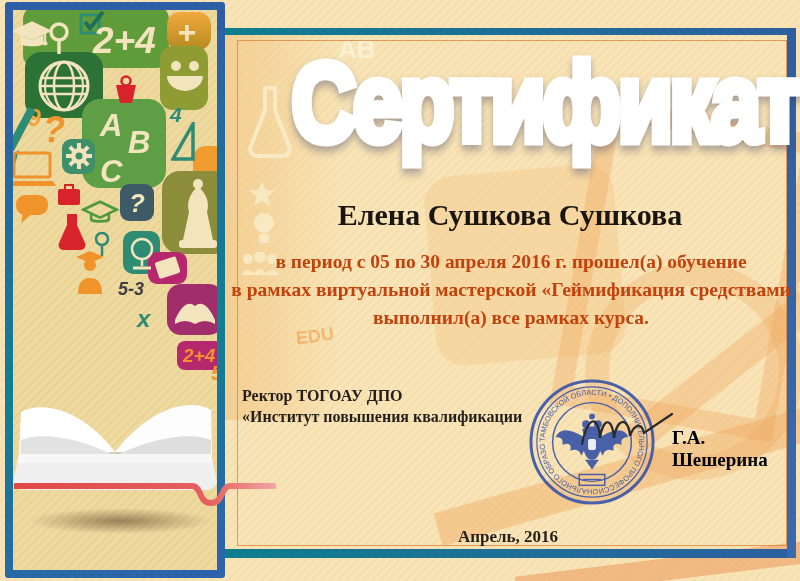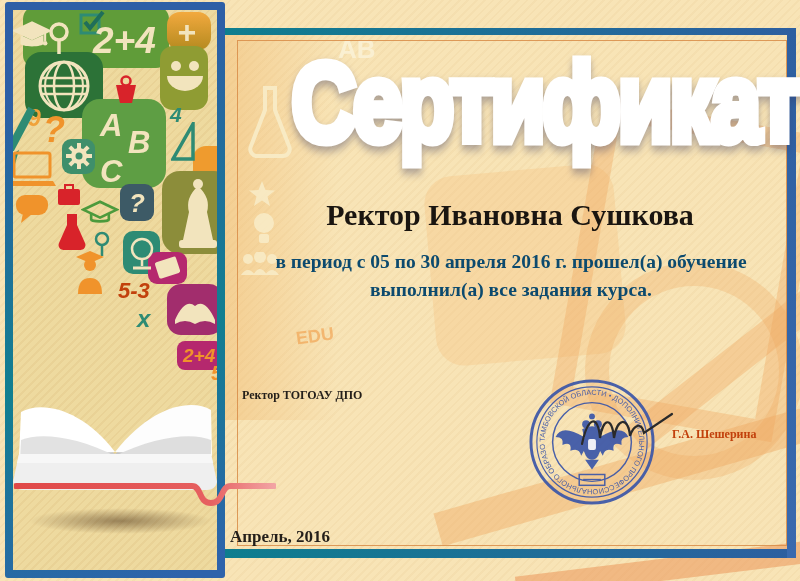--- a/index.html
+++ b/index.html
@@ -38,25 +38,25 @@
   }
   .title-reflection{left:228px;top:152px;width:562px;height:110px;text-align:center;z-index:2;opacity:.15;
         -webkit-mask-image:linear-gradient(to top,#000 25%,transparent 85%);
         mask-image:linear-gradient(to top,#000 25%,transparent 85%);}
   .title-reflection .refl{display:inline-block;transform:scaleX(.8) scaleY(-1);transform-origin:50% 0;
         font-family:"Liberation Sans",sans-serif;font-weight:bold;font-size:112px;line-height:1.05;
         letter-spacing:-4px;color:#2b5a9e;}
   
   .recipient{left:230px;top:198px;width:560px;text-align:center;font-size:30px;font-weight:bold;color:#1a1510;z-index:10;}
   .body-text{left:228px;top:248px;width:566px;text-align:center;font-size:19.5px;font-weight:bold;
-        line-height:28px;color:#0c4a6e;z-index:10;}
+        line-height:28px;color:#c2410c;z-index:10;}
   .body-text div{white-space:nowrap;}
-  .sign-block{left:242px;top:385px;width:290px;font-size:12px;font-weight:bold;line-height:21px;color:#241f1a;z-index:10;}
-  .sign-name{left:672px;top:427px;font-size:12px;font-weight:bold;color:#c2410c;z-index:12;}
-  .date-line{left:230px;top:527px;width:556px;text-align:left;font-size:17px;font-weight:bold;color:#241f1a;z-index:10;}
+  .sign-block{left:242px;top:385px;width:290px;font-size:16px;font-weight:bold;line-height:21px;color:#241f1a;z-index:10;}
+  .sign-name{left:672px;top:427px;font-size:19px;font-weight:bold;color:#000000;z-index:12;}
+  .date-line{left:230px;top:527px;width:556px;text-align:center;font-size:17px;font-weight:bold;color:#241f1a;z-index:10;}
   .stamp{left:528px;top:378px;width:128px;height:128px;z-index:10;opacity:.92;}
   .signature{left:578px;top:406px;width:100px;height:48px;z-index:11;}
   
   .panel{left:5px;top:2px;width:220px;height:576px;padding:8px;box-sizing:border-box;z-index:20;
         background:linear-gradient(160deg,#2e5fa6 15%,#117f90 60%,#2e63ab 97%);border-radius:3px;}
   .panel-inner{position:relative;width:100%;height:100%;overflow:hidden;background:#eeda9f;font-style:italic;}
   .panel-inner::before{content:"";position:absolute;inset:0;
         background:repeating-linear-gradient(135deg,rgba(190,140,70,.10) 0 2px,transparent 2px 6px);}
   .tile{position:absolute;border-radius:13px;}
   .ctxt{position:absolute;font-family:"Liberation Sans",sans-serif;font-weight:bold;line-height:1;}
@@ -102,28 +102,30 @@
   <div class="abs bar-right"></div>
   <div class="abs inner-border"></div>
 
   <div class="abs title-wrap">
     <div class="title-inner" data-text="Сертификат">Сертификат</div>
   </div>
   <div class="abs title-reflection">
     <div class="refl">Сертификат</div>
   </div>
 
-  <div class="abs recipient">Ректор Ивановна Сушкова</div>
+  <div class="abs recipient">Елена Сушкова Сушкова</div>
   <div class="abs body-text">
     <div>в период с 05 по 30 апреля 2016 г. прошел(а) обучение</div>
-    <div>выполнил(а) все задания курса.</div>
+    <div>в рамках виртуальной мастерской «Геймификация средствами</div>
+    <div>выполнил(а) все рамках курса.</div>
   </div>
 
   <div class="abs sign-block">
     <div>Ректор ТОГОАУ ДПО</div>
+    <div>«Институт повышения квалификации</div>
   </div>
   <div class="abs sign-name">Г.А. Шешерина</div>
 
   <svg class="abs stamp" viewBox="0 0 130 130">
     <defs>
         <path id="ringpath" d="M65,65 m-48,0 a48,48 0 1,1 96,0 a48,48 0 1,1 -96,0"></path>
       </defs>
     <circle cx="65" cy="65" r="62" fill="none" stroke="#3b56a8" stroke-width="3"></circle>
     <circle cx="65" cy="65" r="56" fill="none" stroke="#3b56a8" stroke-width="1.2"></circle>
     <circle cx="65" cy="65" r="40" fill="none" stroke="#3b56a8" stroke-width="1.5"></circle>
@@ -253,21 +255,21 @@
       <svg style="position:absolute;left:115px;top:226px;" width="28" height="36" viewBox="0 0 28 36">
         <circle cx="14" cy="13" r="10" fill="none" stroke="#f2e4bd" stroke-width="2.5"></circle>
         <line x1="14" y1="23" x2="14" y2="30" stroke="#f2e4bd" stroke-width="2.5"></line>
         <path d="M5 32 h18" stroke="#f2e4bd" stroke-width="3"></path>
       </svg>
       <svg style="position:absolute;left:158px;top:166px;" width="54" height="74" viewBox="0 0 54 74">
         <circle cx="27" cy="8" r="5" fill="#f2e4bd"></circle>
         <path d="M27 10 Q40 22 36 36 L42 64 H12 L18 36 Q14 22 27 10 Z" fill="#f2e4bd"></path>
         <rect x="8" y="64" width="38" height="8" rx="3" fill="#f2e4bd"></rect>
       </svg>
-      <div class="ctxt" style="left:105px;top:270px;font-size:22px;color:#c2410c;">5-3</div>
+      <div class="ctxt" style="left:105px;top:270px;font-size:18px;color:#404040;">5-3</div>
       <svg style="position:absolute;left:140px;top:246px;" width="30" height="26" viewBox="0 0 30 26">
         <rect x="4" y="3" width="22" height="17" rx="2" fill="#f2e4bd" transform="rotate(-18 15 13)"></rect>
       </svg>
       <svg style="position:absolute;left:160px;top:284px;" width="44" height="32" viewBox="0 0 44 32">
         <path d="M2 26 Q12 4 22 12 L22 30 Q12 24 2 30 Z" fill="#f2e4bd"></path>
         <path d="M42 26 Q32 4 22 12 L22 30 Q32 24 42 30 Z" fill="#f2e4bd"></path>
       </svg>
       <div class="ctxt" style="left:124px;top:297px;font-size:24px;color:#2e8b74;">x</div>
       <div class="ctxt" style="left:170px;top:336px;font-size:19px;color:#f0932b;">2+4</div>
       <div class="ctxt" style="left:198px;top:352px;font-size:21px;color:#f0932b;">5</div>

